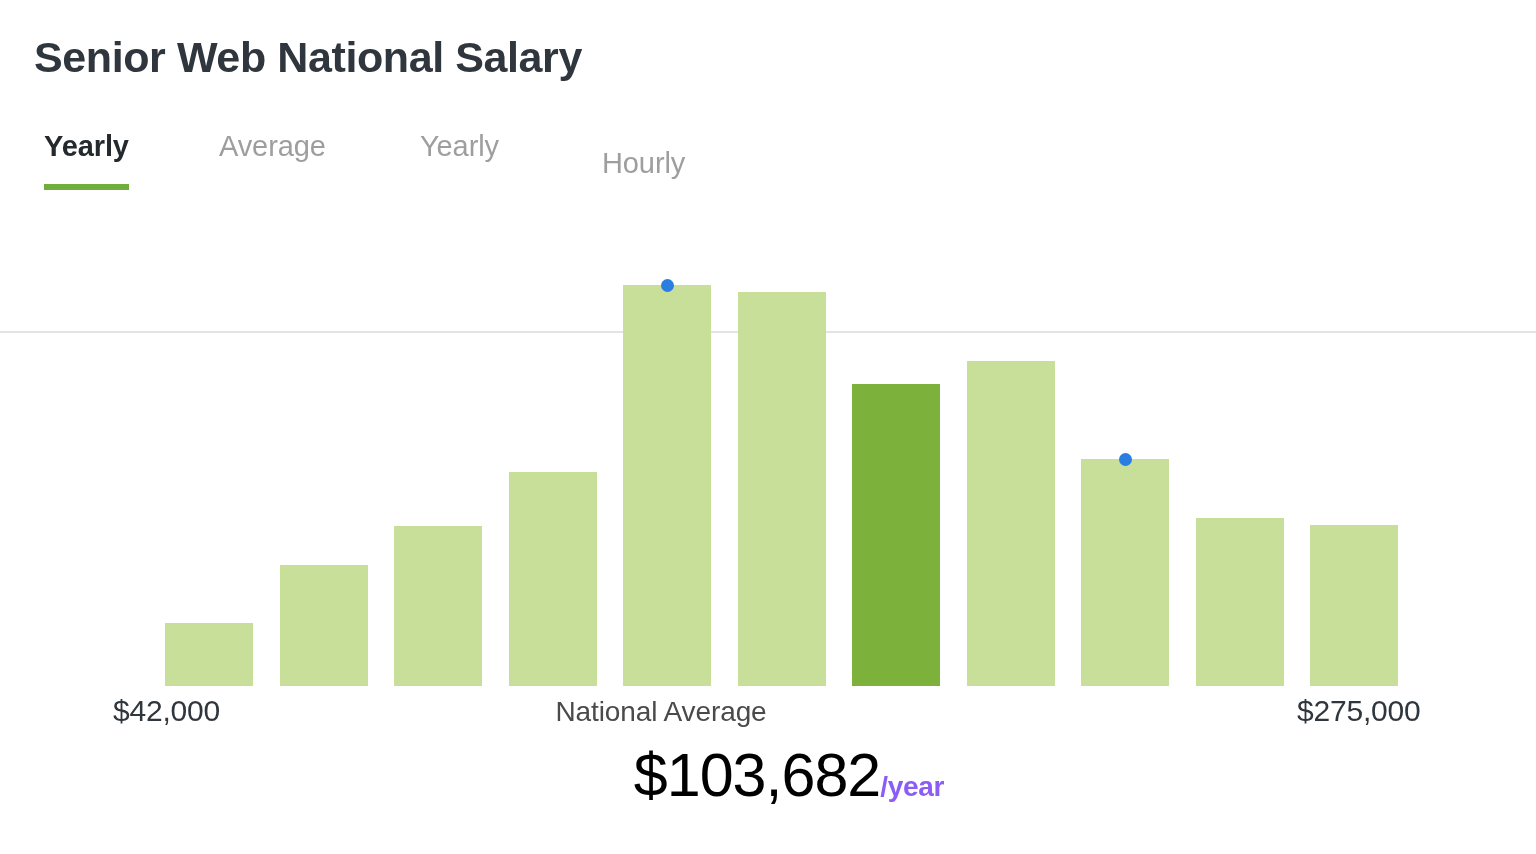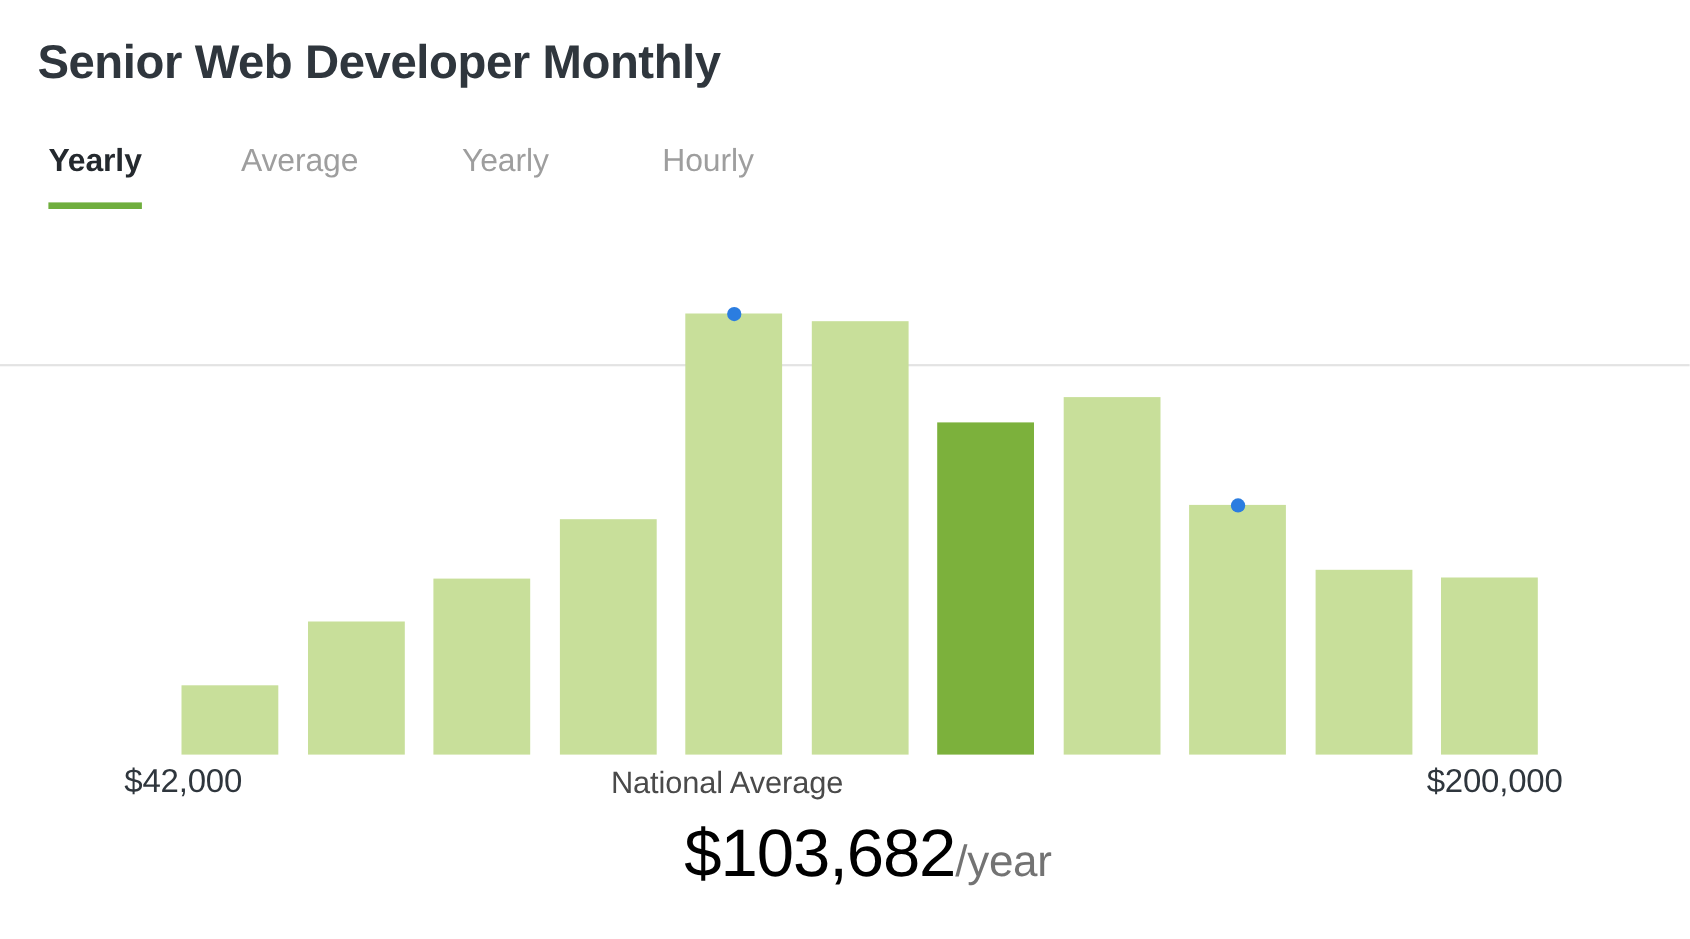--- a/index.html
+++ b/index.html
@@ -65,21 +65,21 @@
     background: #6fae3d;
     bottom: -27px;
     left: 0;
     right: 0;
   }
   .tab:not(.active) .tab-underline { display: none; }
 
   #tab0 { left: 44px; }
   #tab1 { left: 219px; }
   #tab2 { left: 420px; }
-  #tab3 { left: 602px; }
+  #tab3 { left: 602px; margin-top: 17px; }
 
   
   .chart {
     position: absolute;
     left: 0;
     top: 0;
     width: 1536px;
     height: 854px;
   }
   .bar {
@@ -139,30 +139,30 @@
     display: inline-block;
   }
   .big-value {
     font-size: 61px;
     color: #000000;
     font-weight: normal;
     letter-spacing: -1px;
     margin-left: 36px;
   }
   .big-value-unit {
-    font-size: 40px;
-    color: #737373;
-    font-weight: normal;
+    font-size: 28px;
+    color: #8b5cf6;
+    font-weight: bold;
     letter-spacing: -0.3px;
   }
 </style>
 </head>
 <body>
 
-<div class="page-title">Senior Web Developer Monthly</div>
+<div class="page-title">Senior Web National Salary</div>
 
 <div class="tabbar">
   <div class="tab active" id="tab0">
     <span>Yearly</span>
     <span class="tab-underline"></span>
   </div>
   <div class="tab" id="tab1">
     <span>Average</span>
     
   </div>
@@ -187,21 +187,21 @@
     <div class="bar" style="left: 738px; width: 88px; height: 394px;"></div>
     <div class="bar highlight" style="left: 852px; width: 88px; height: 302px;"></div>
     <div class="bar" style="left: 967px; width: 88px; height: 325px;"></div>
     <div class="bar" style="left: 1081px; width: 88px; height: 227px;"></div>
     <div class="marker-dot" style="left: 1119px; top: 453px;"></div>
     <div class="bar" style="left: 1196px; width: 88px; height: 168px;"></div>
     <div class="bar" style="left: 1310px; width: 88px; height: 161px;"></div>
   </div>
 
 <div class="axis-label left">$42,000</div>
-<div class="axis-label right">$200,000</div>
+<div class="axis-label right">$275,000</div>
 
 <div class="center-caption">
   <span class="center-caption-inner">National Average</span>
 </div>
 
 <div class="big-value-row">
   <span class="big-value-inner">
     <span class="big-value">$103,682</span><span class="big-value-unit">/year</span>
   </span>
 </div>

